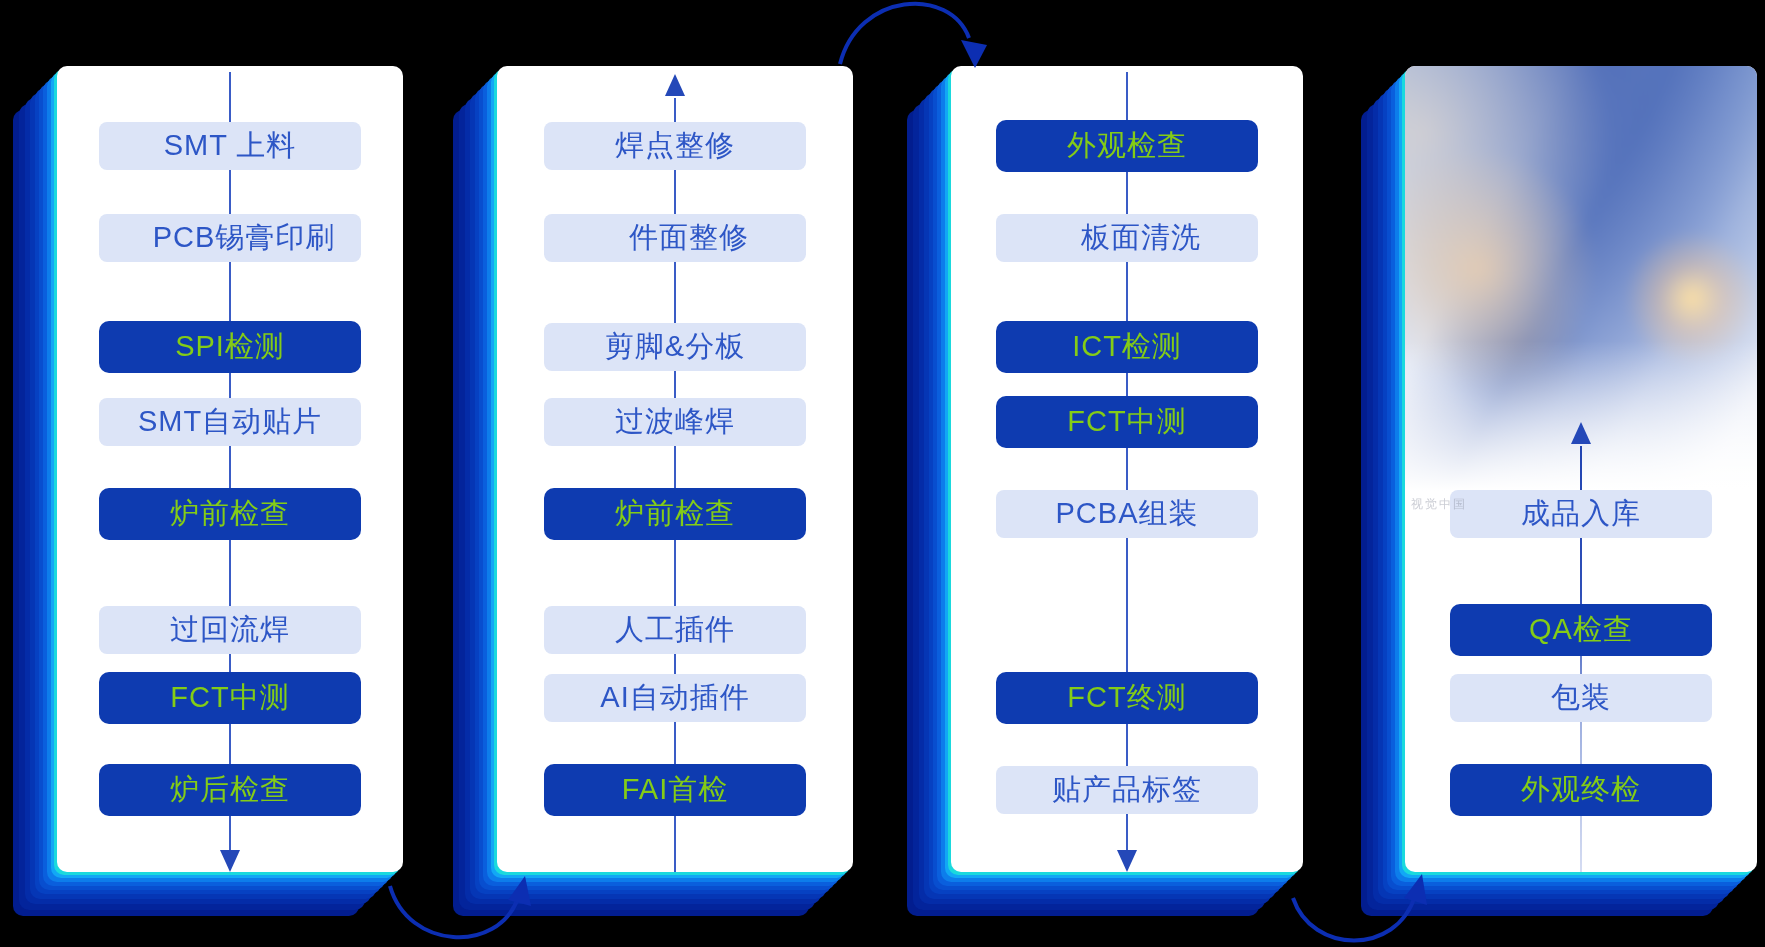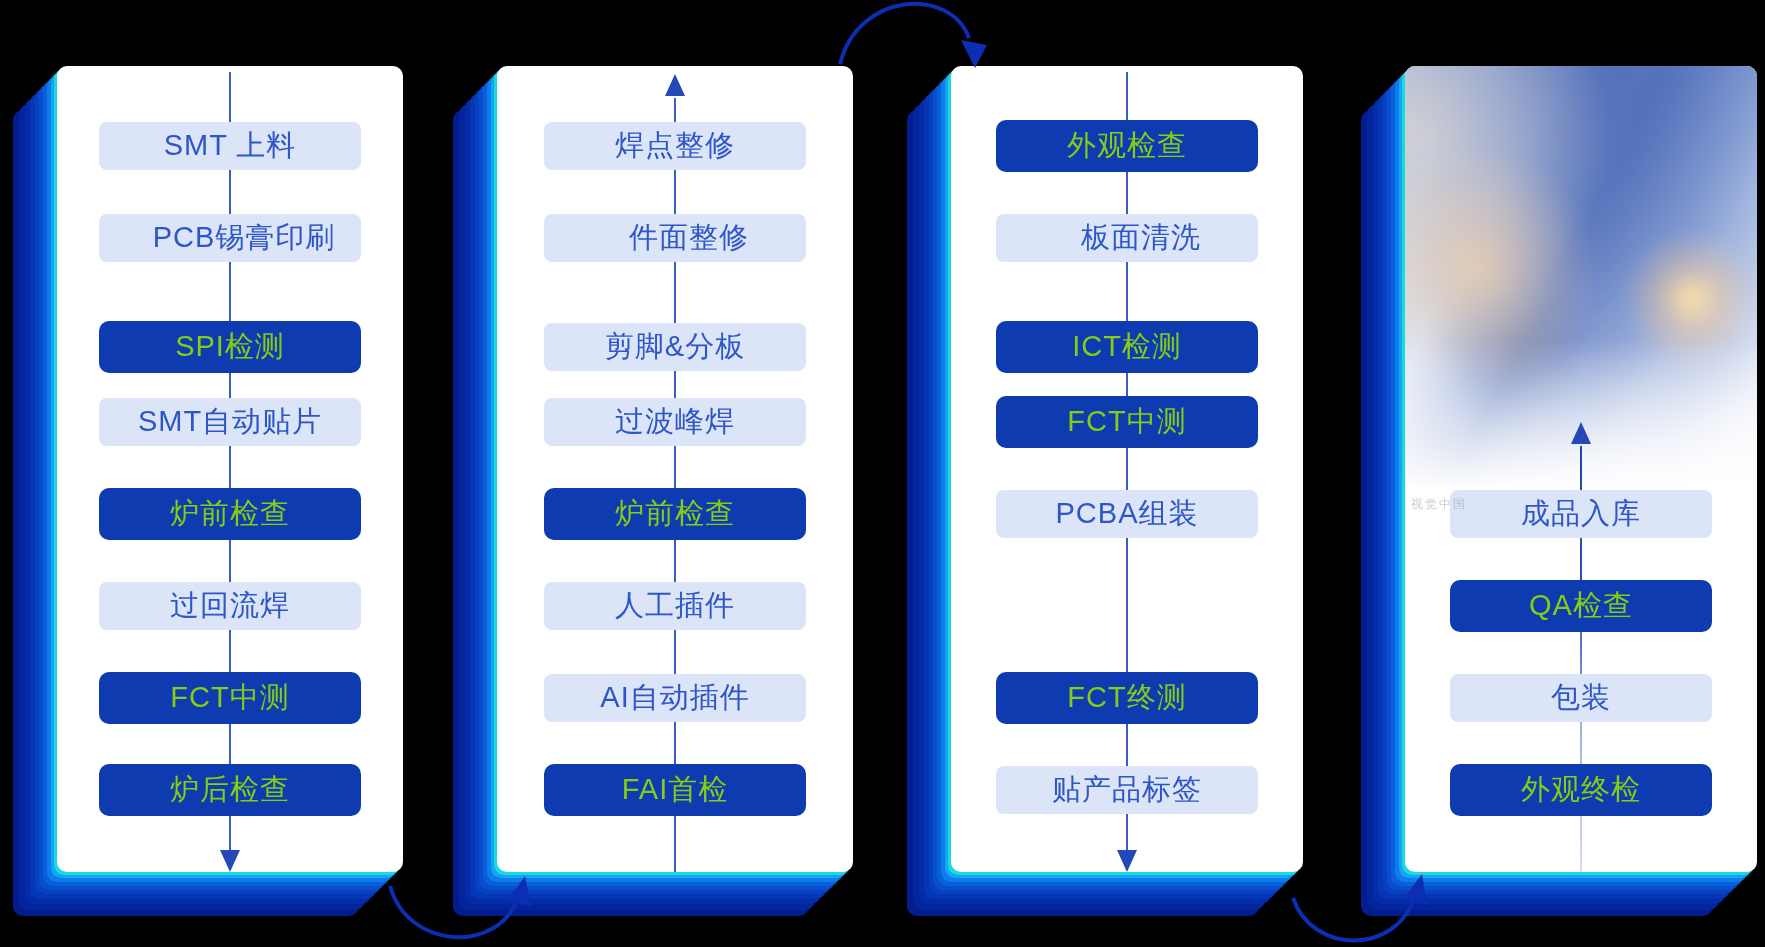--- a/index.html
+++ b/index.html
@@ -44,21 +44,21 @@
   
   .step{
     position:absolute;left:50%;width:262px;margin-left:-131px;height:48px;border-radius:8px;
     display:flex;align-items:center;justify-content:center;
     font-size:29px;letter-spacing:1px;z-index:1;box-sizing:border-box;
   }
   .light{background:#dce4f7;color:#2d56c6;}
   .dark{background:#0e3bb0;color:#84cc16;height:52px;border-radius:10px;
         transform:translateY(-2px);font-weight:500;}
   .slot0{top:56px;}  .slot1{top:148px;padding-left:28px;} .slot2{top:257px;} .slot3{top:332px;}
-  .slot4{top:424px;} .slot5{top:516px;} .slot6{top:608px;} .slot7{top:700px;}
+  .slot4{top:424px;} .slot5{top:540px;} .slot6{top:608px;} .slot7{top:700px;}
 
   
   .photo{position:absolute;top:0;left:0;right:0;height:445px;overflow:hidden;
          border-radius:10px 10px 0 0;z-index:0;}
   .photo-img{position:absolute;inset:-22px;filter:blur(6px);
     background:
       repeating-linear-gradient(115deg, rgba(255,255,255,0.16) 0 2px, rgba(255,255,255,0) 2px 9px),
       radial-gradient(circle at 78% 52%, rgba(255,224,160,0.95) 0%, rgba(255,200,140,0.40) 8%, rgba(255,200,140,0) 17%),
       radial-gradient(circle at 24% 46%, rgba(233,204,172,0.85) 0%, rgba(233,204,172,0) 30%),
       radial-gradient(circle at 34% 62%, rgba(120,110,120,0.25) 0%, rgba(120,110,120,0) 18%),

